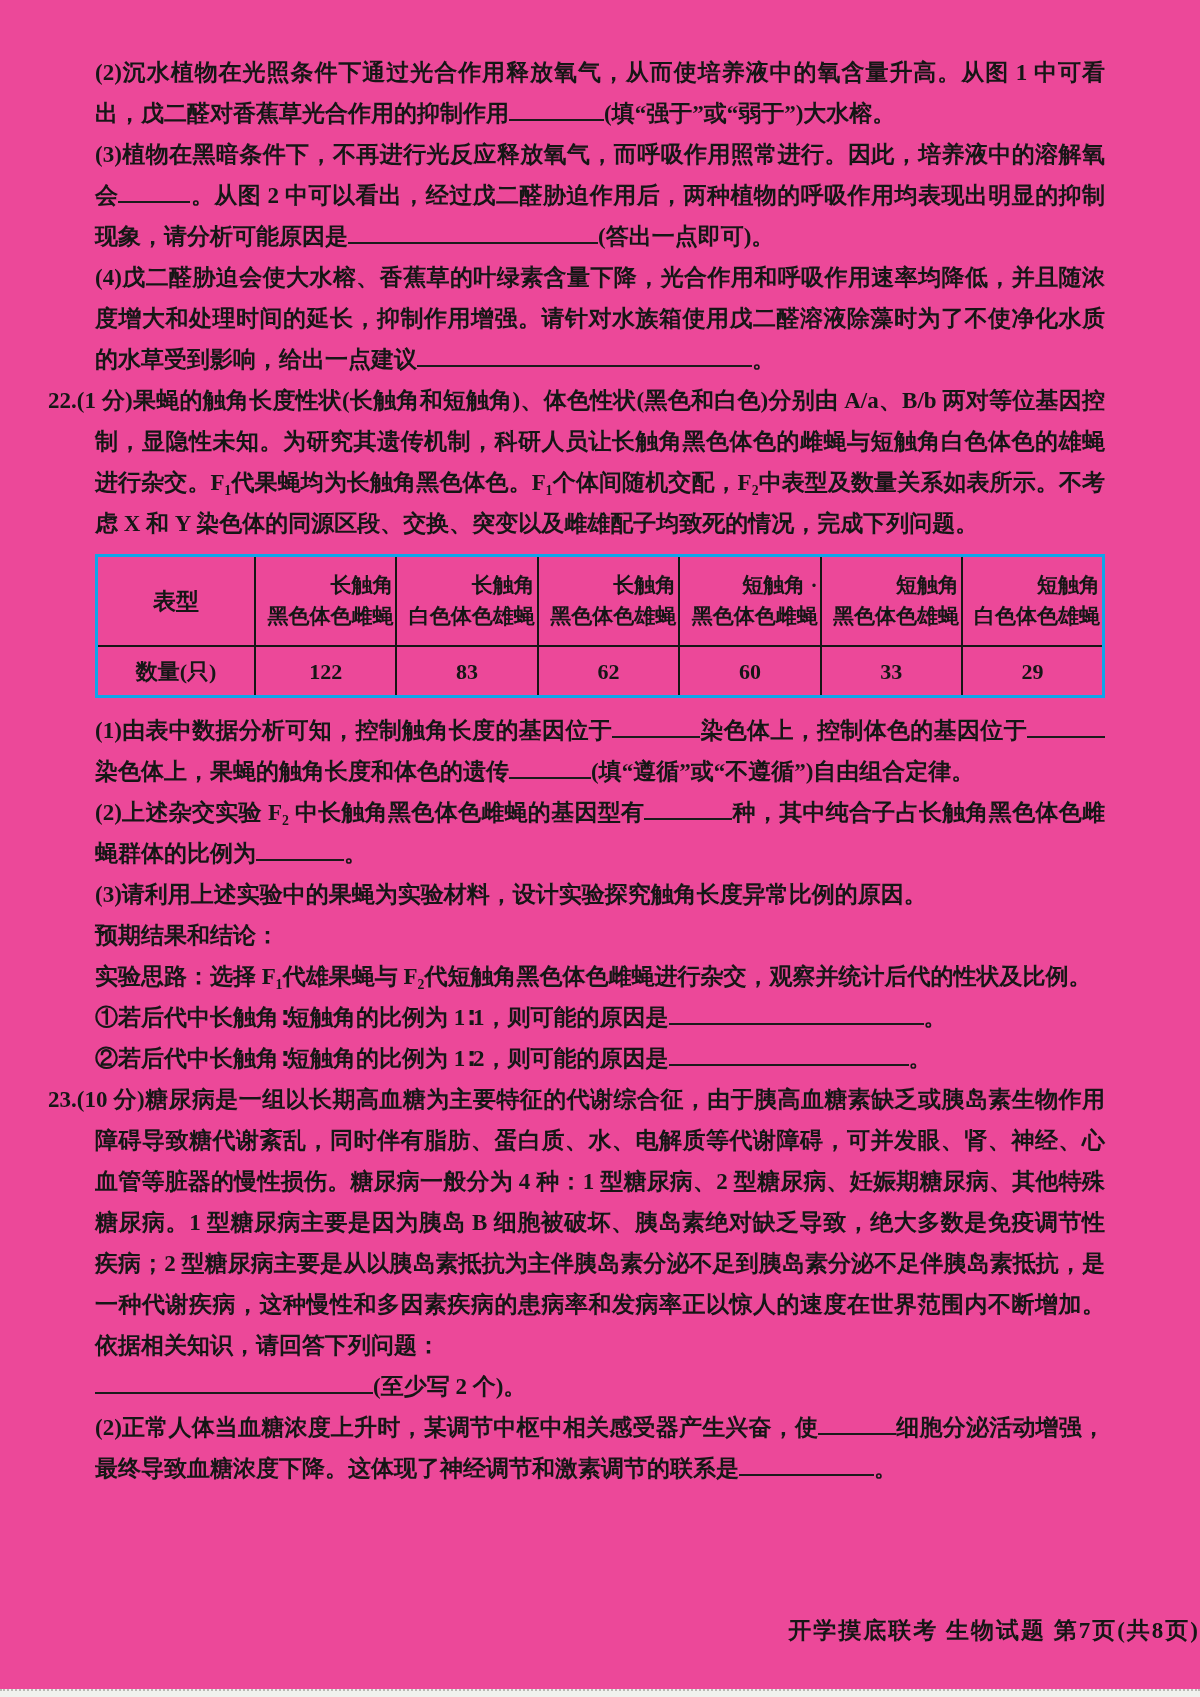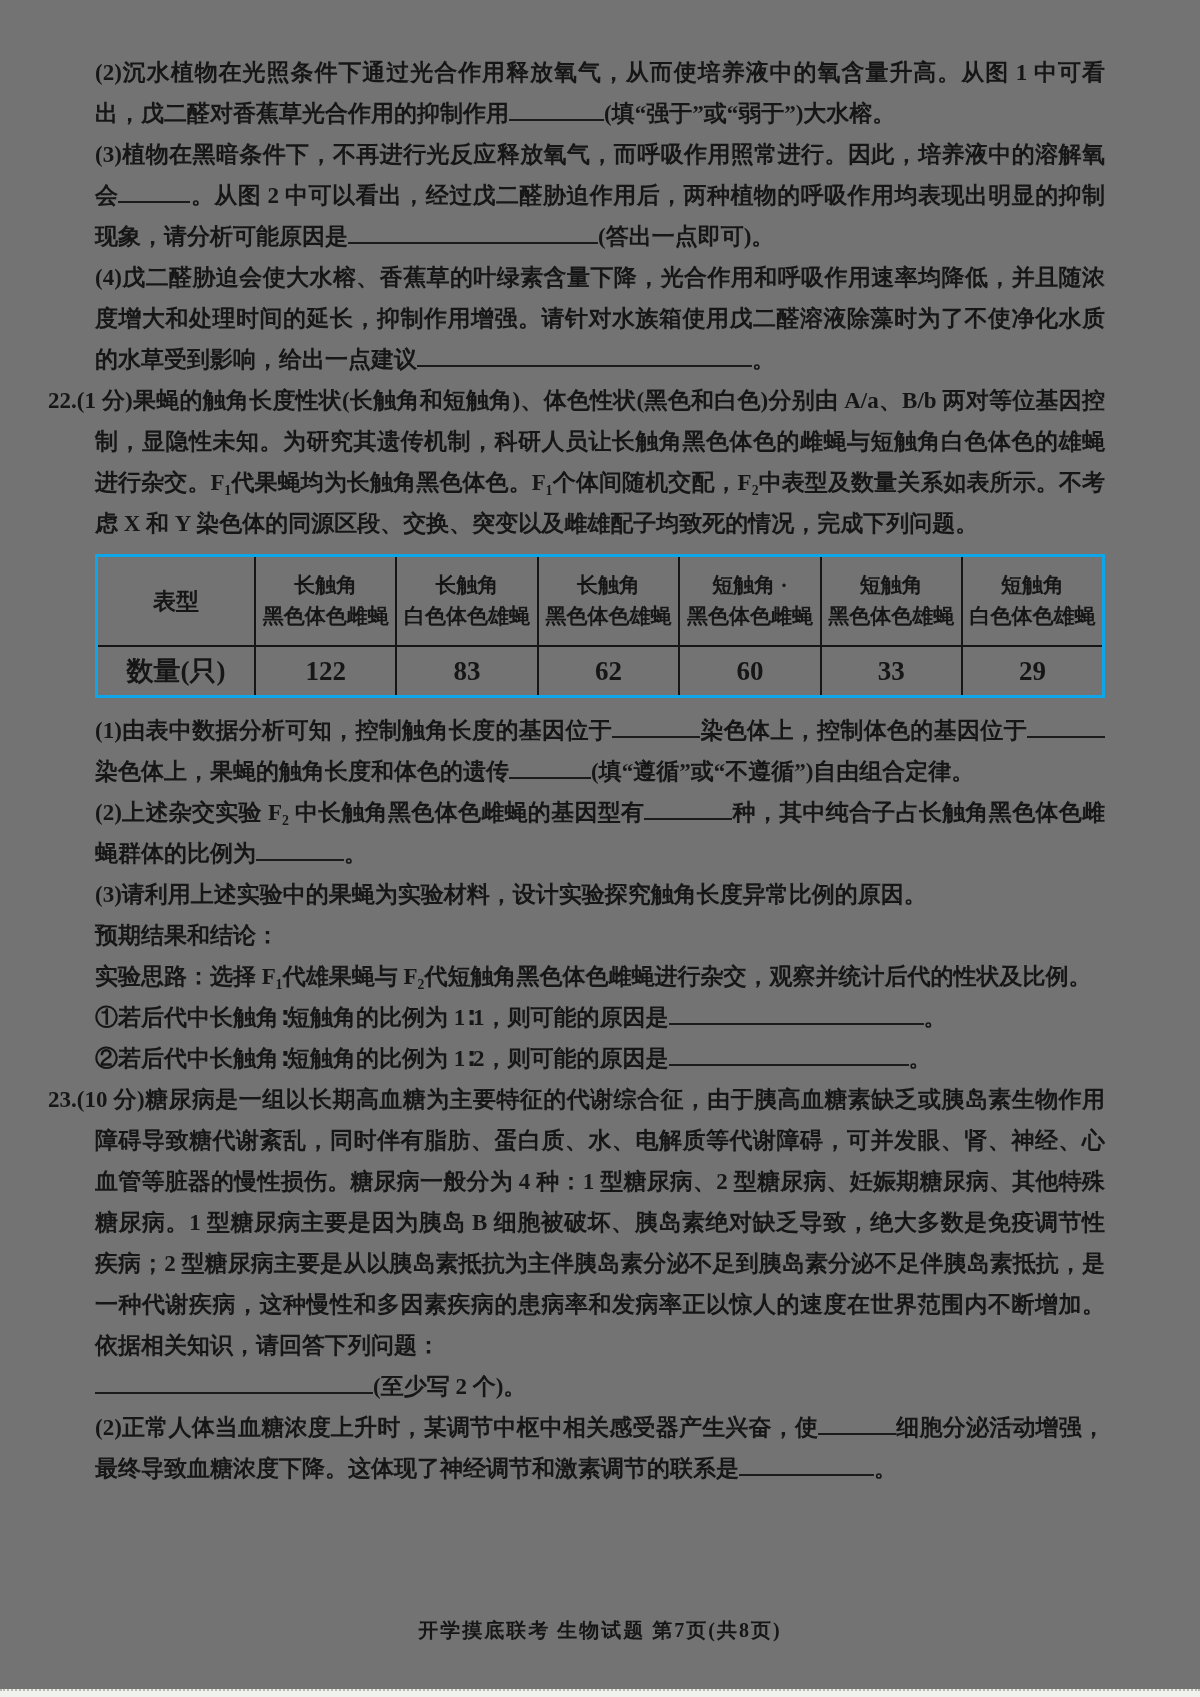--- a/index.html
+++ b/index.html
@@ -1,20 +1,20 @@
 <!DOCTYPE html>
 <html><head>
 <meta charset="utf-8">
 <style>
   html,body{margin:0;padding:0;background:#e8e8e6;}
   .page{
     position:relative;
     width:1200px;height:1697px;
     margin:0 auto;
-    background:#737373;
+    background:#ec4899;
     box-sizing:border-box;
     padding:52px 95px 0 95px;
     font-family:"Liberation Serif","DejaVu Serif",serif;
     font-weight:bold;
     font-size:23px;
     line-height:41px;
     color:#161616;
     text-align:justify;
     overflow:hidden;
   }
@@ -34,29 +34,29 @@
     table-layout:fixed;
   }
   table.ptable td{
     border:2px solid #161616;
     text-align:center;
     vertical-align:middle;
     padding:2px 2px;
   }
   table.ptable{border:3px solid #0ea5e9;}
   td.c0{width:152px;}
-  .th-line{font-size:21px;line-height:31px;text-align:center;}
+  .th-line{font-size:21px;line-height:31px;text-align:right;}
   tr.hdr td{height:84px;}
-  tr.cnt td{height:44px;font-size:27px;margin-top:28px;}
+  tr.cnt td{height:44px;font-size:22px;margin-top:28px;}
   .footer{
     position:absolute;
     left:0;right:0;
     bottom:46px;
-    text-align:center;
-    font-size:20px;
+    text-align:right;
+    font-size:23px;
     letter-spacing:2px;
   }
   .scan-edge{
     position:absolute;left:0;right:0;bottom:0;height:6px;
     border-top:2px dotted #b9b9b4;
     background:#f1f1ee;
   }
 </style>
 </head>
 <body>

